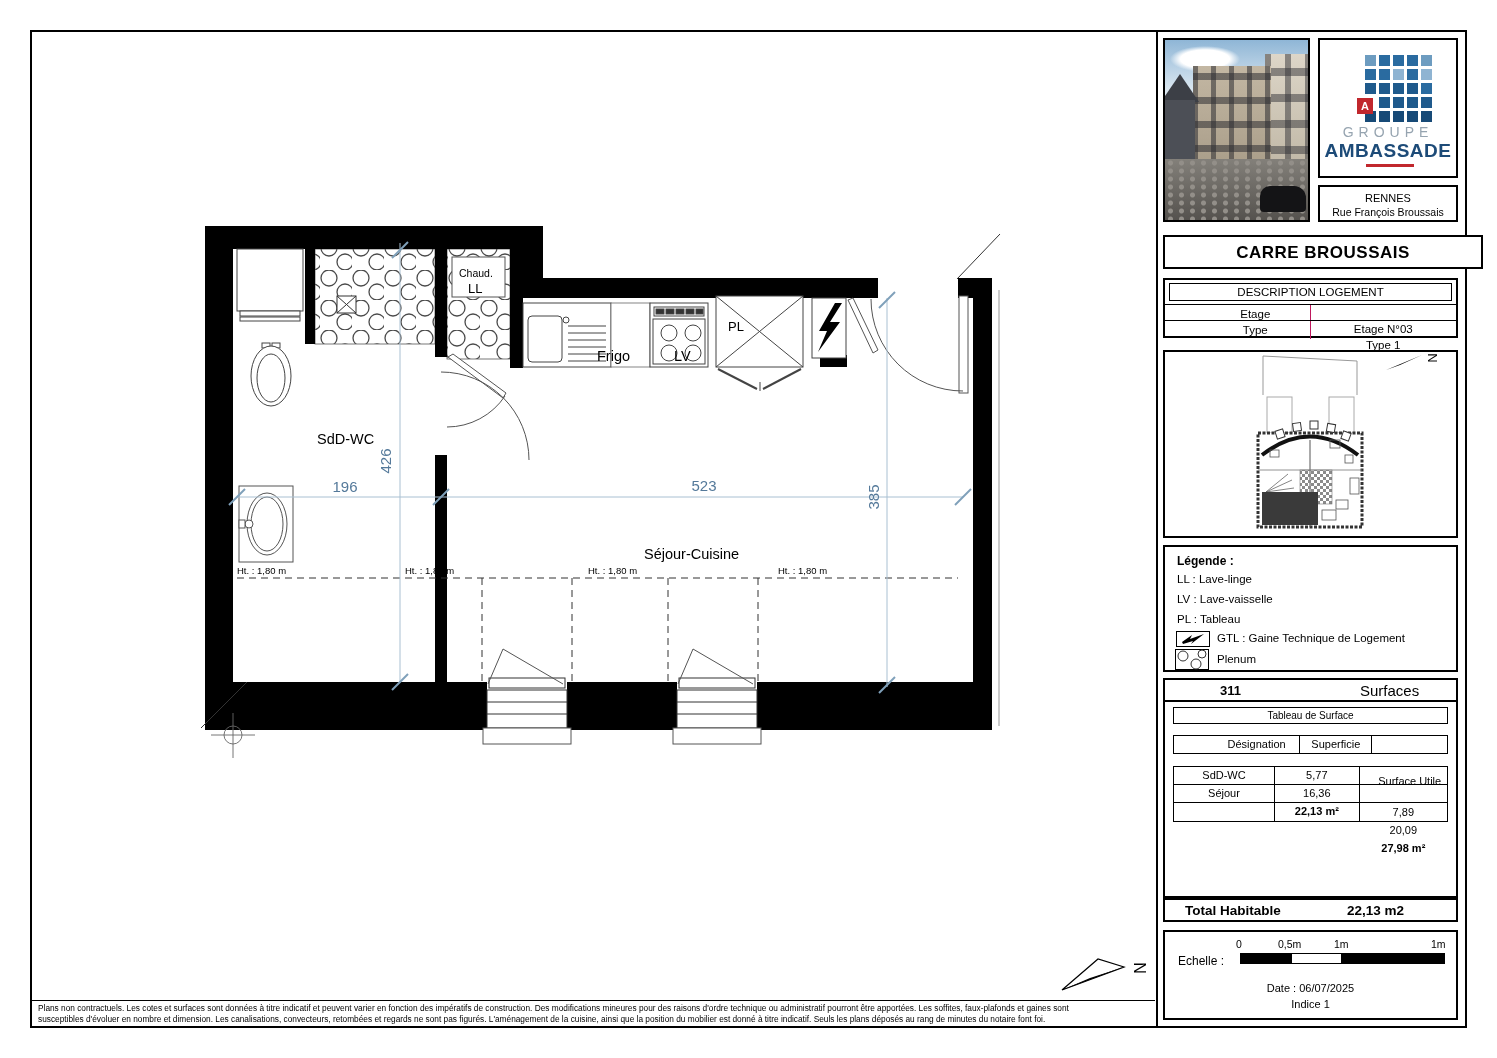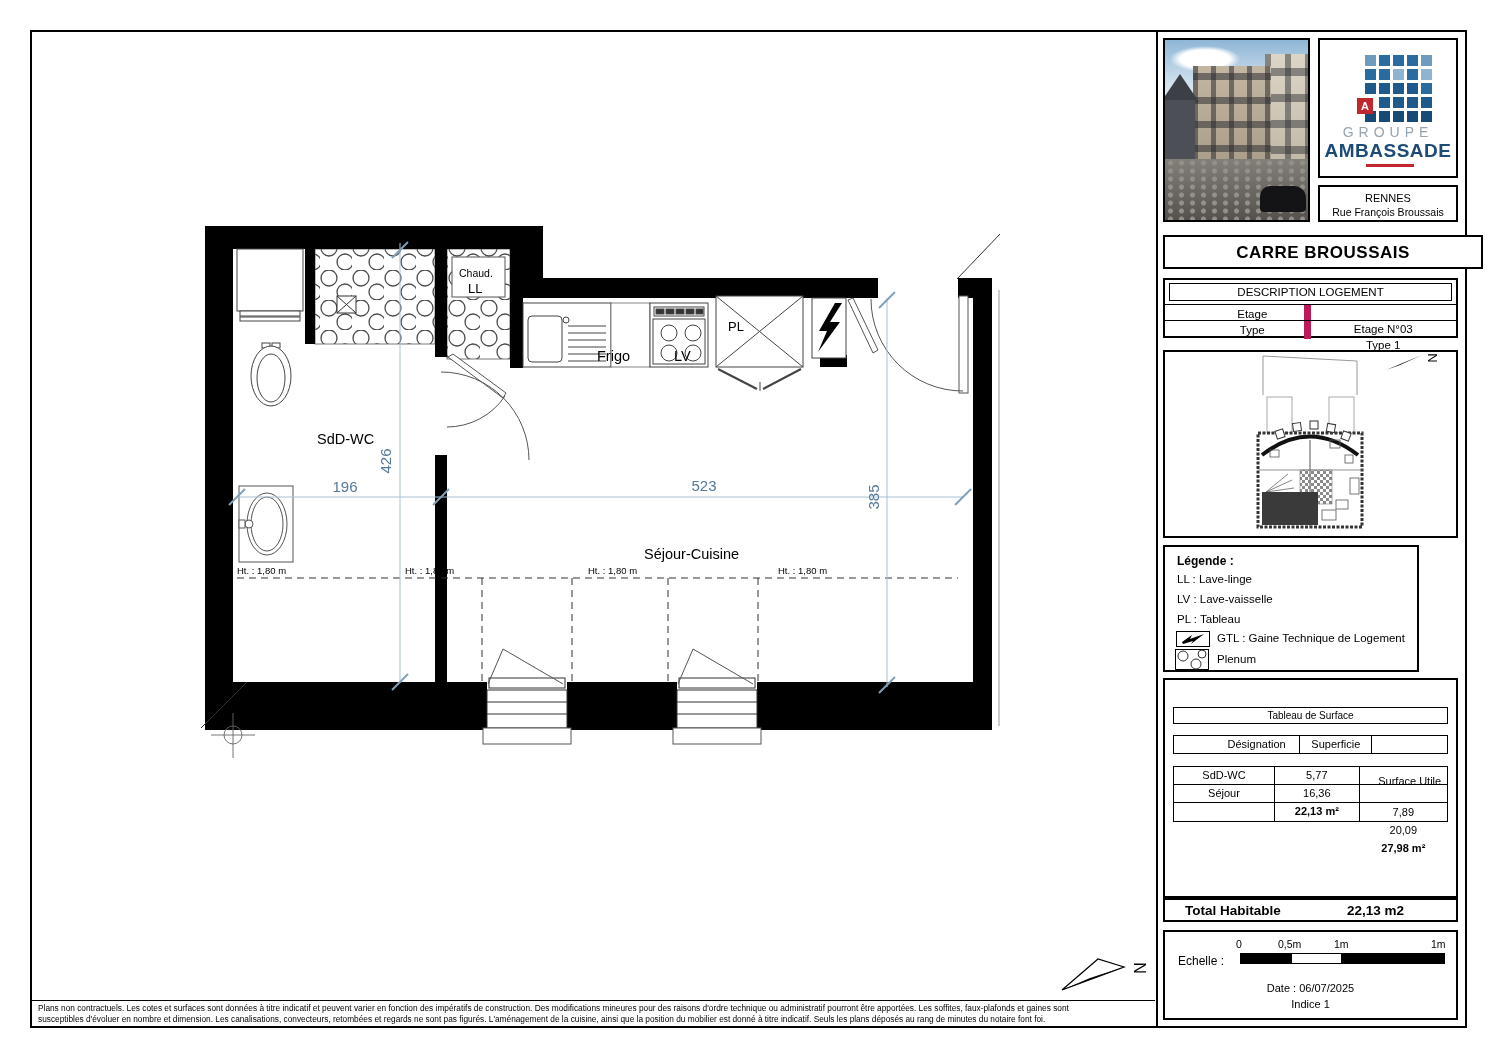--- a/index.html
+++ b/index.html
@@ -7,23 +7,23 @@
   .abs { position:absolute; }
   .frame { position:absolute; border:2px solid #000; background:#fff; }
   svg text { font-family:"Liberation Sans", sans-serif; }
 
   
   .title-box { left:1163px; top:235px; width:320px; height:34px; text-align:center; font-weight:bold; font-size:17px; line-height:31px; letter-spacing:.5px; }
   .desc-box  { left:1163px; top:278px; width:295px; height:60px; font-size:11.5px; }
   .desc-head { position:absolute; left:4px; top:3px; right:4px; height:18px; border:1px solid #000; text-align:center; line-height:17px; }
   .desc-row  { position:absolute; left:0; width:100%; height:19px; display:flex; }
   .desc-row > div { line-height:18px; text-align:center; }
-  .desc-row .c1 { width:50%; border-right:7px solid #be185d;padding-left:36px; }
+  .desc-row .c1 { width:50%; border-right:1px solid #be185d;padding-left:36px; }
   .desc-row .c2 { width:50%;margin-top:15px; }
-  .legend-box { left:1163px; top:545px; width:256px; height:127px; font-size:11.5px; }
+  .legend-box { left:1163px; top:545px; width:295px; height:127px; font-size:11.5px; }
   .legend-box .lg-title { position:absolute; left:12px; top:7px; font-weight:bold; font-size:12px; }
   .surf-box { left:1163px; top:678px; width:295px; height:220px; font-size:11px; }
   .surf-head { position:absolute; left:0; top:0; width:100%; height:22px; border-bottom:2px solid #000; }
   .tds-box { position:absolute; left:8px; top:27px; width:275px; height:17px; border:1px solid #000; text-align:center; font-size:10px; line-height:15px; }
   .surf-cols { position:absolute; left:8px; top:55px; width:275px; height:19px; display:flex; border:1px solid #000;padding-left:40px; }
   .surf-cols > div { line-height:17px; text-align:center; }
   .surf-data { position:absolute; left:8px; top:86px; width:275px; border:1px solid #000; }
   .srow { display:flex; height:18px; border-bottom:1px solid #000; }
   .srow:last-child { border-bottom:none; }
   .srow > div { line-height:17px; text-align:center; }
@@ -381,20 +381,24 @@
   <svg class="abs" style="left:10px;top:102px;" width="34" height="21">
     <rect x="0.5" y="0.5" width="33" height="20" fill="#fff" stroke="#000"></rect>
     <circle cx="8" cy="7" r="5" fill="none" stroke="#333"></circle>
     <circle cx="21" cy="15" r="5" fill="none" stroke="#333"></circle>
     <circle cx="27" cy="5" r="4" fill="none" stroke="#333"></circle>
   </svg>
   <div class="abs" style="left:52px;top:106px;">Plenum</div>
 </div>
 
 <div class="frame surf-box">
+  <div class="surf-head">
+    <span class="abs" style="left:55px;top:3px;font-weight:bold;font-size:13px;">311</span>
+    <span class="abs" style="left:195px;top:2px;font-size:15px;">Surfaces</span>
+  </div>
   <div class="tds-box">Tableau de Surface</div>
   <div class="surf-cols">
     <div class="cA">Désignation</div>
     <div class="cB">Superficie</div>
     <div class="cC">Surface Utile</div>
   </div>
   <div class="surf-data">
     <div class="srow">
       <div class="cA">SdD-WC</div>
       <div class="cB">5,77</div>

